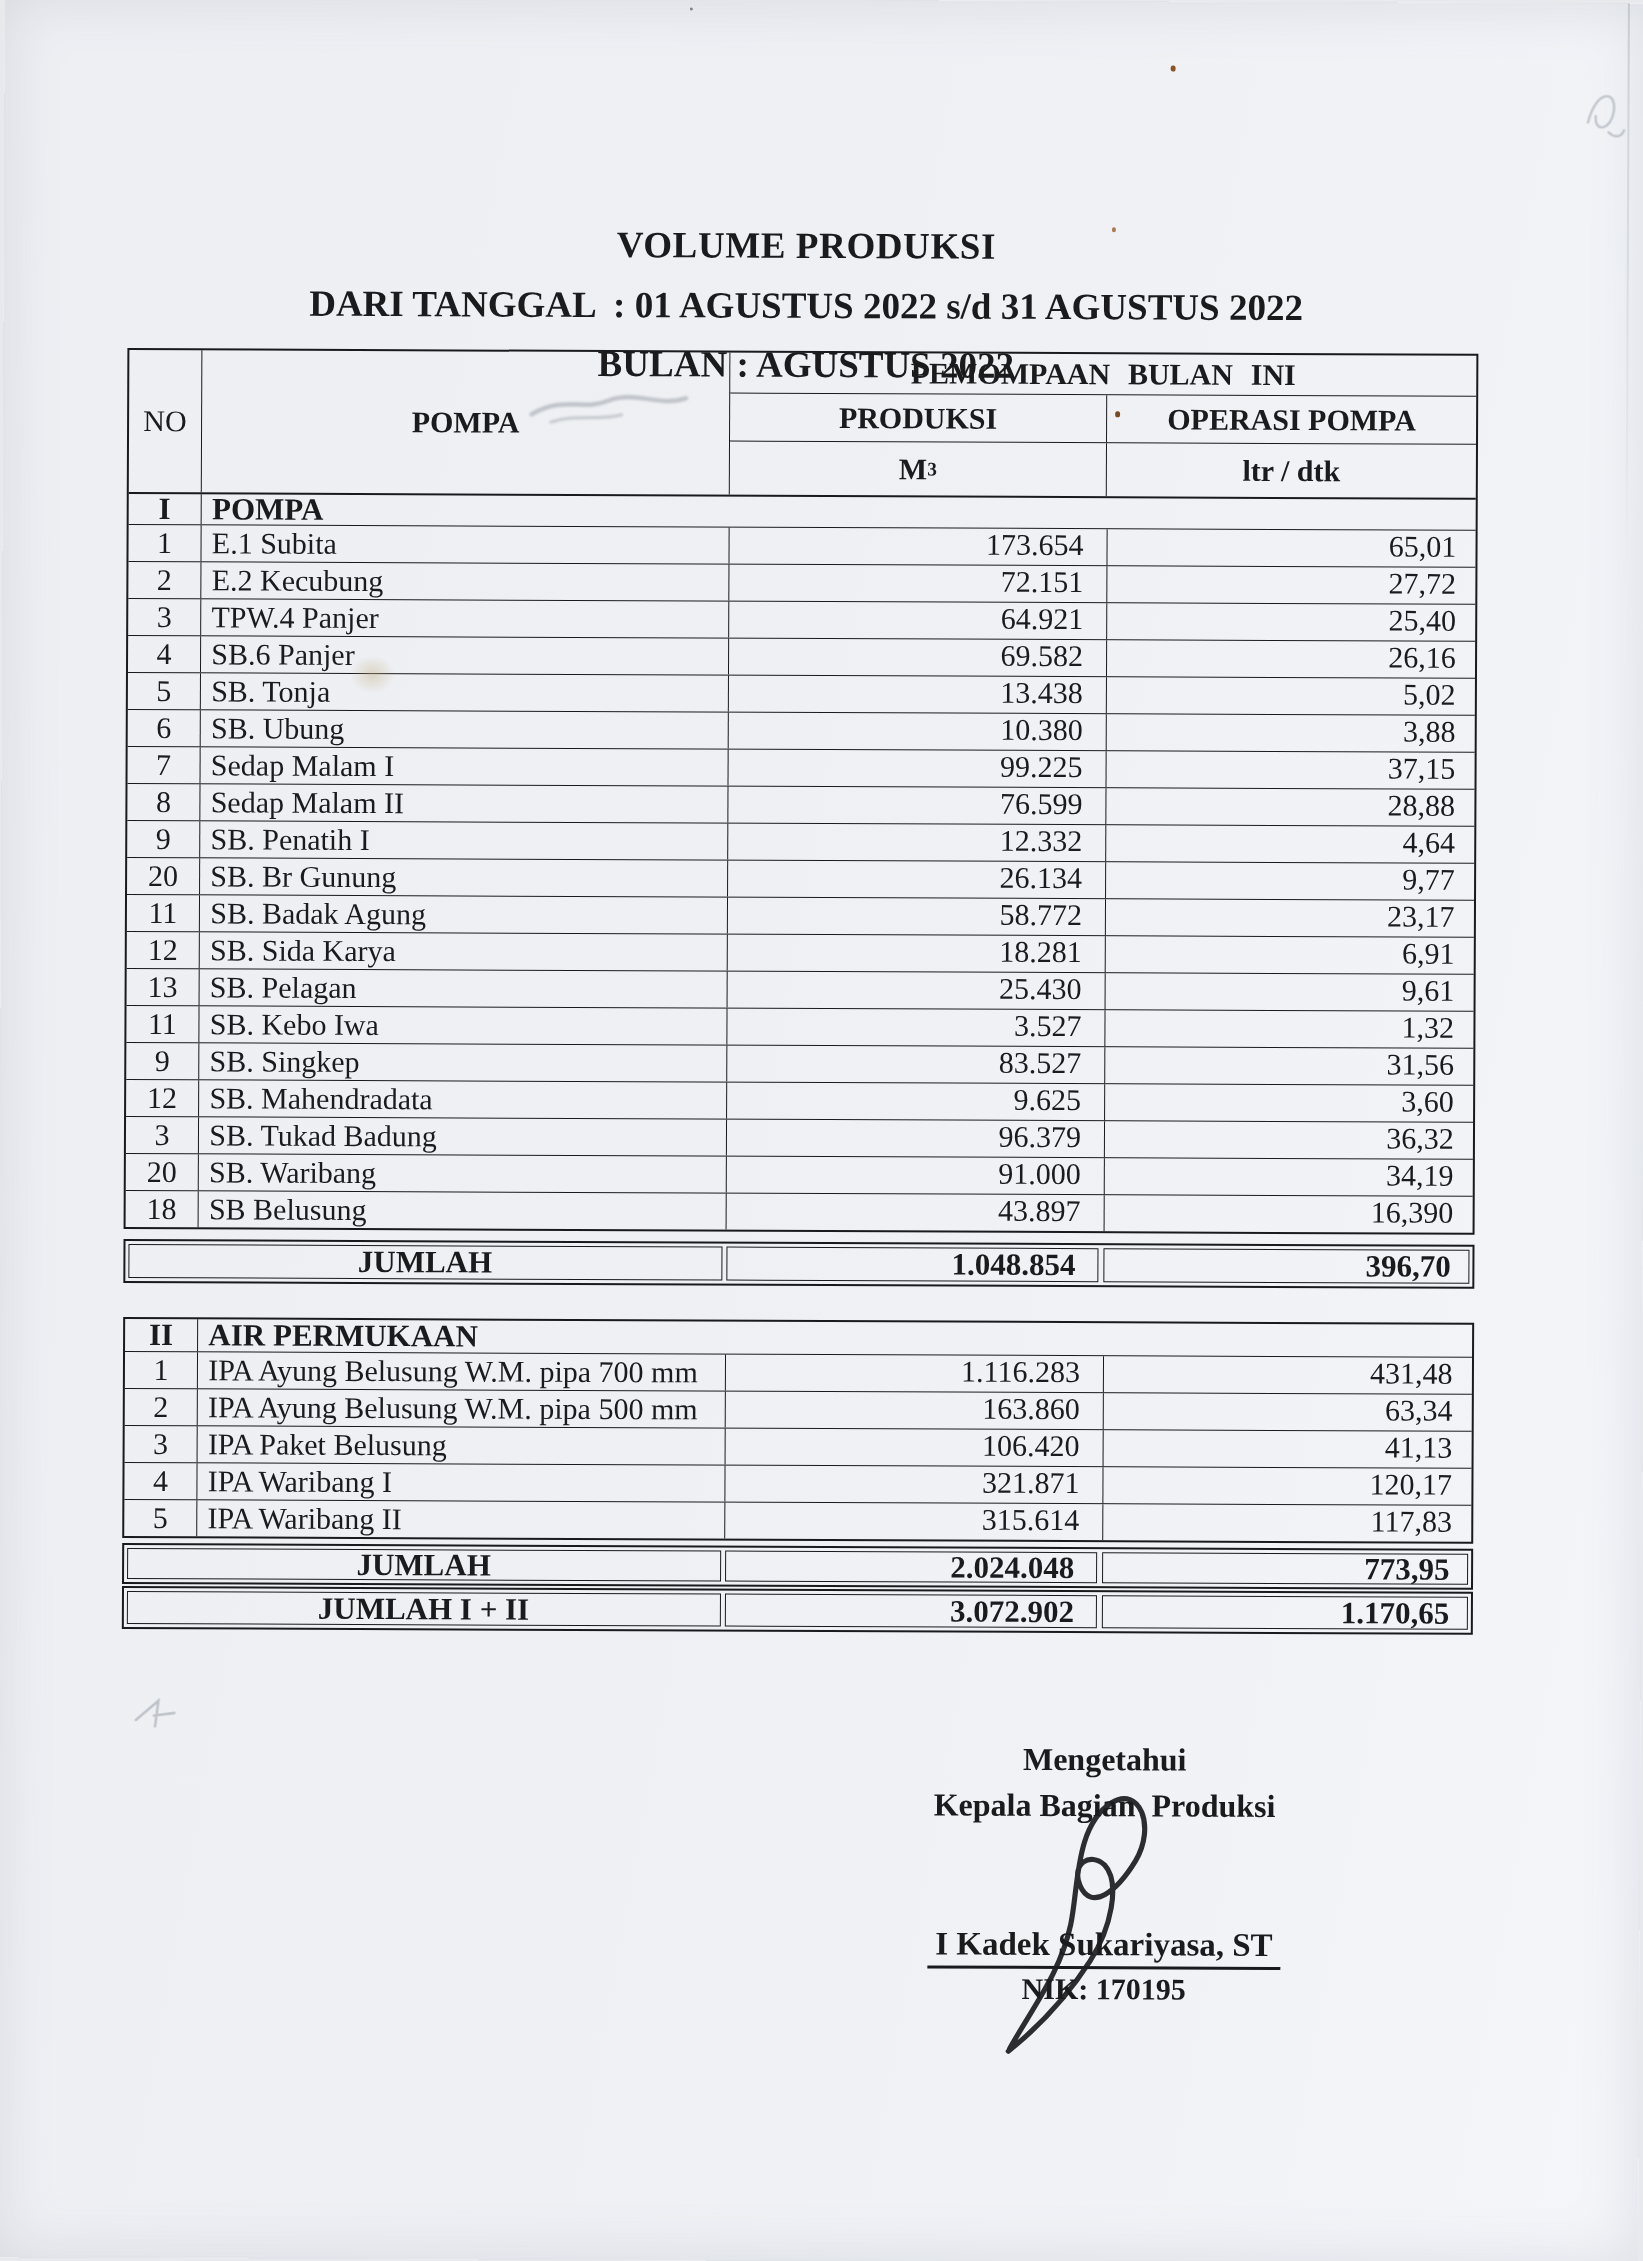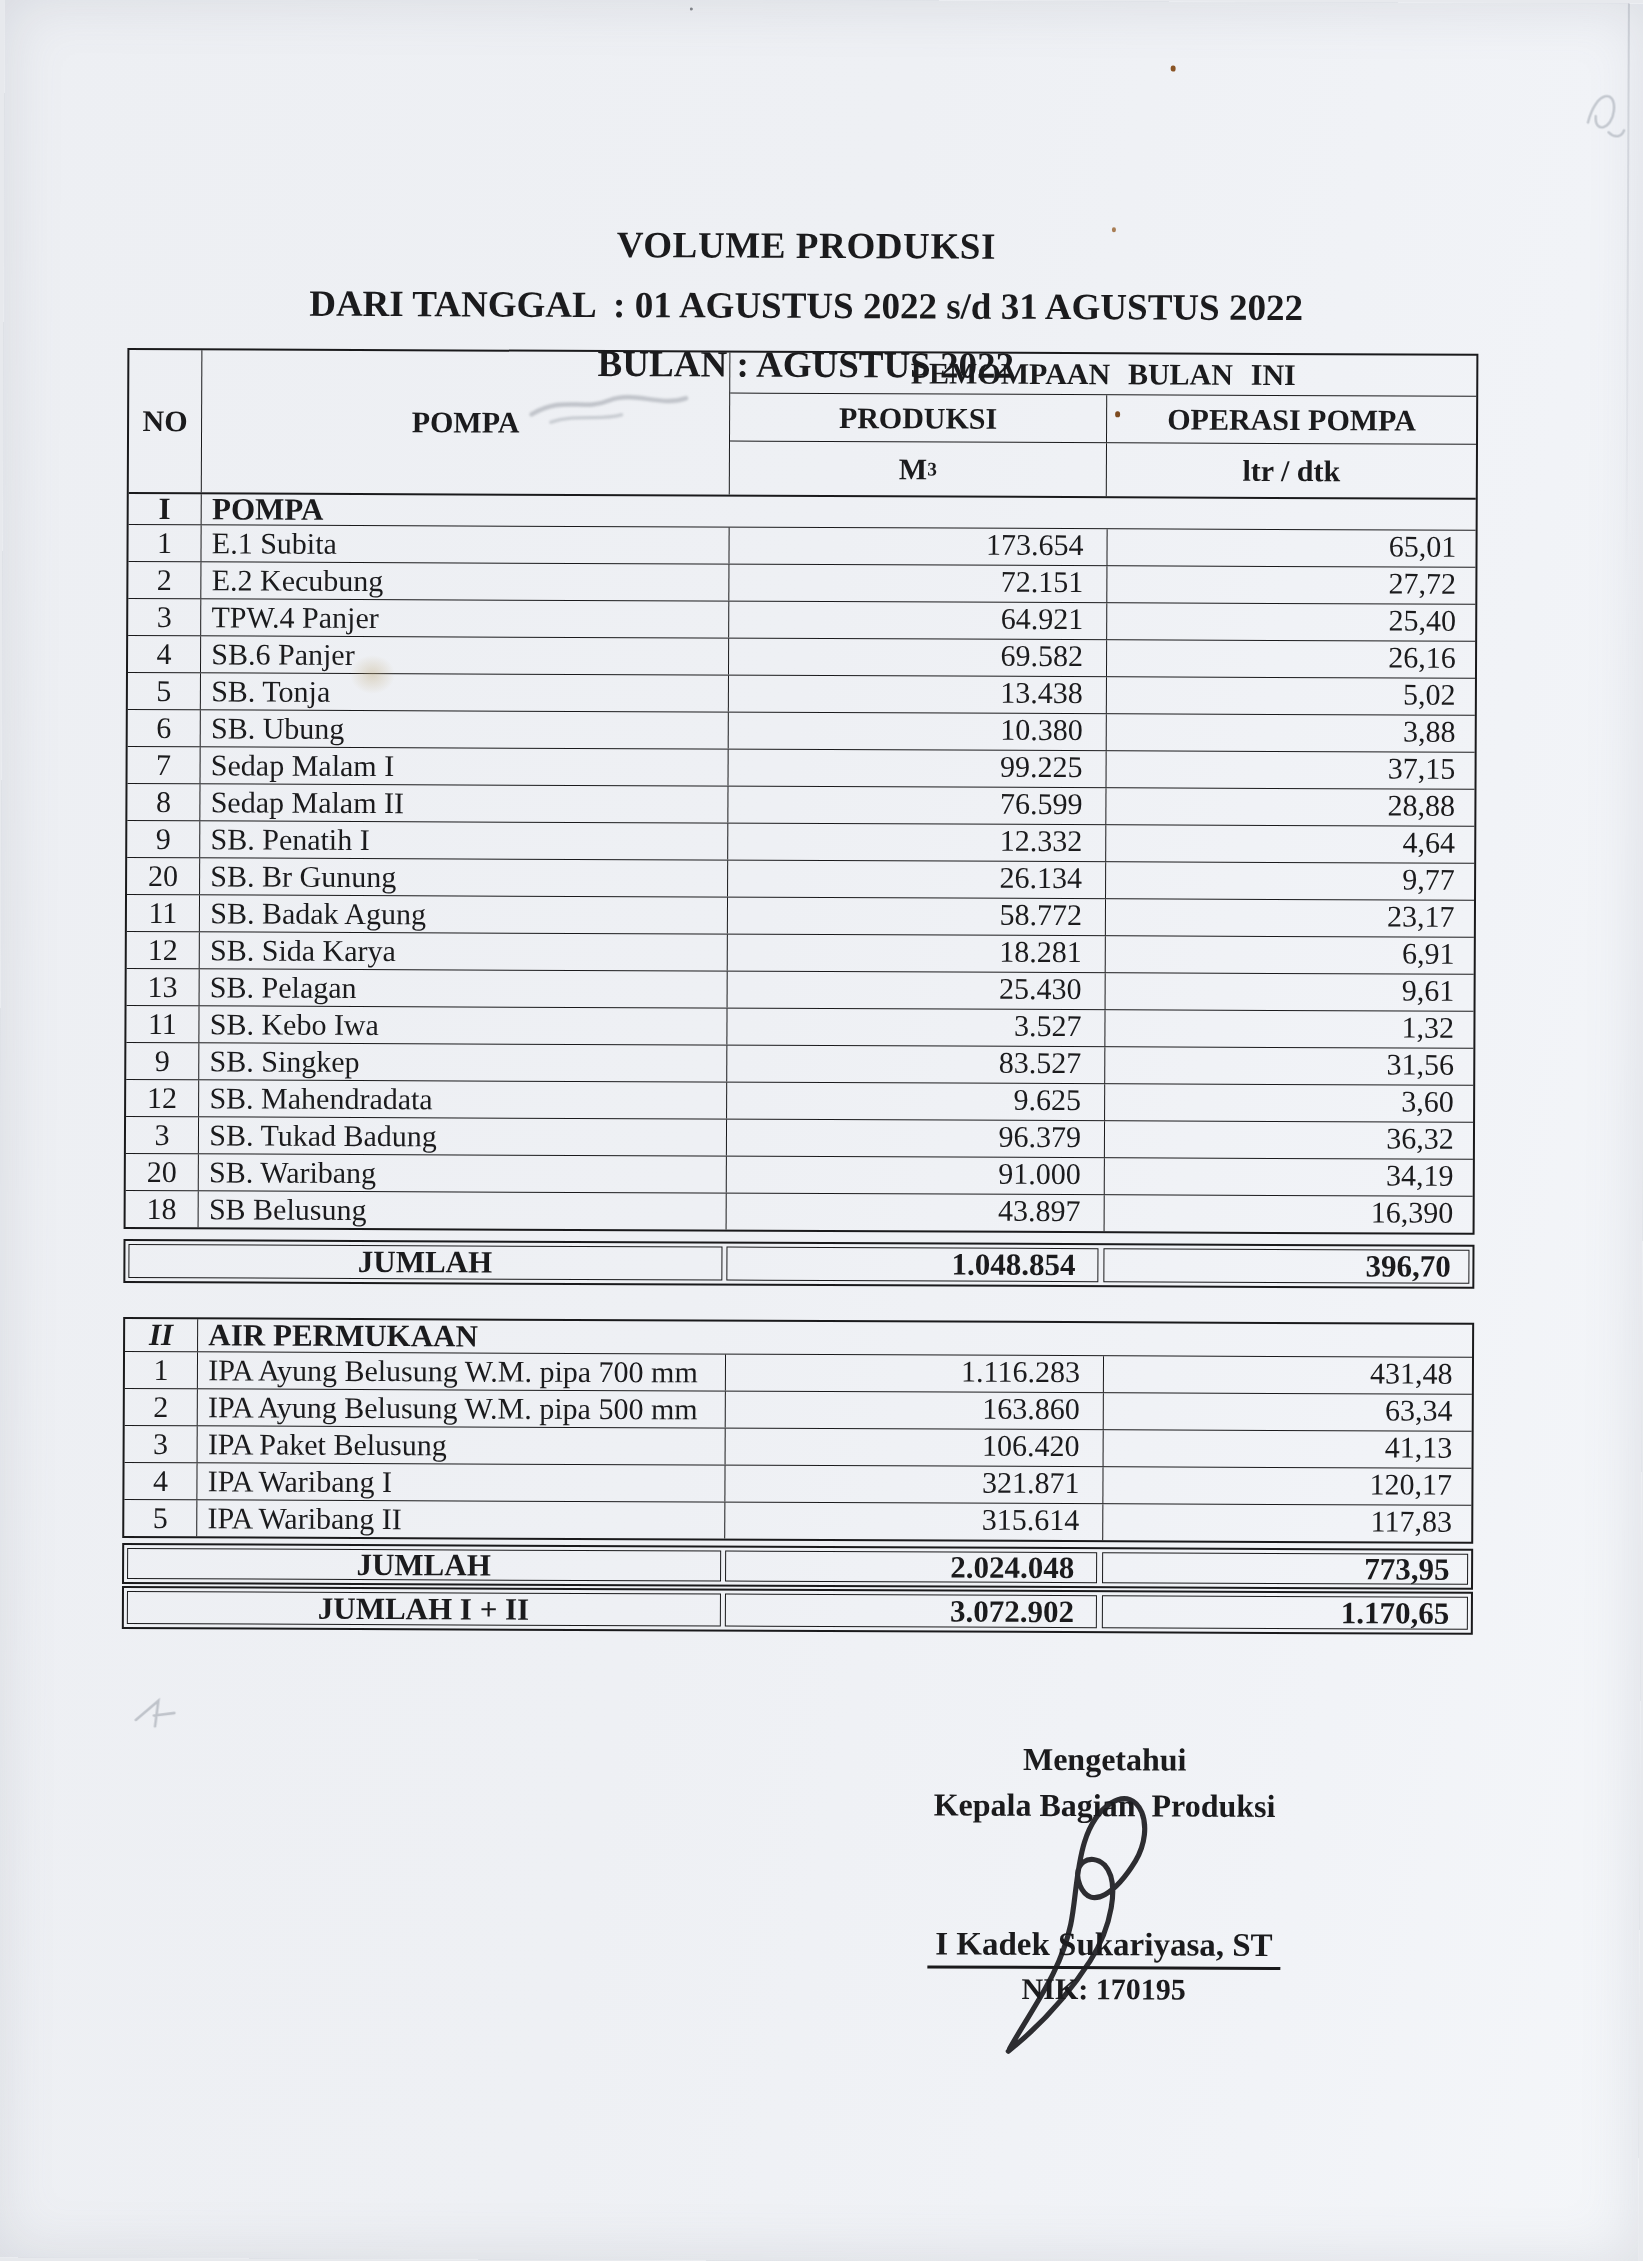--- a/index.html
+++ b/index.html
@@ -27,21 +27,21 @@
 
   
   .tbl { position:absolute; left:124px; width:1351px; border:2.6px solid #1a1a1c; }
   .tbl1 { top:351px; }
   .tbl2 { top:1320px; }
   .cell { display:flex; align-items:center; }
   .num  { justify-content:center; }
 
   
   .thead { display:flex; height:142px; }
-  .h-no    { width:72px; font-weight:bold; font-size:30px; justify-content:center; }
+  .h-no    { width:72px; font-weight:normal; font-size:30px; justify-content:center; }
   .h-pompa { width:528px; border-left:1.9px solid #1a1a1c; font-weight:bold; font-size:30px; justify-content:center; }
   .h-group { flex:1; border-left:1.9px solid #1a1a1c; display:flex; flex-direction:column; }
   .hg-top  { height:41px; border-bottom:1.9px solid #1a1a1c; display:flex; align-items:center; justify-content:center;
              font-weight:bold; font-size:30px; word-spacing:10.3px; }
   .hg-mid  { display:flex; height:48px; border-bottom:1.9px solid #1a1a1c; }
   .hg-bot  { display:flex; flex:1; }
   .hg-prod { width:376px; display:flex; align-items:center; justify-content:center; font-weight:bold; font-size:30px; }
   .hg-op   { flex:1; border-left:1.9px solid #1a1a1c; display:flex; align-items:center; justify-content:center; font-weight:bold; font-size:30px; }
   .m3 sup  { font-size:19.3px; vertical-align:super; line-height:0; }
 
@@ -266,21 +266,21 @@
   </div>
 
   <div class="jbox jb1">
     <div class="jcell jlabel">JUMLAH</div>
     <div class="jcell jprod">1.048.854</div>
     <div class="jcell jop">396,70</div>
   </div>
 
   <div class="tbl tbl2">
     <div class="sec">
-      <div class="cn" style="display:flex;align-items:center;justify-content:center;font-weight:bold;font-size:31px;font-style:italic;">II</div>
+      <div class="cn" style="display:flex;align-items:center;justify-content:center;font-weight:bold;font-size:31px;">II</div>
       <div class="cl">AIR PERMUKAAN</div>
     </div>
 
     <div>
 
         <div class="drow">
           <div class="cell cn num">1</div>
           <div class="cell cm">IPA Ayung Belusung W.M. pipa 700 mm</div>
           <div class="cell cp">1.116.283</div>
           <div class="cell co">431,48</div>

